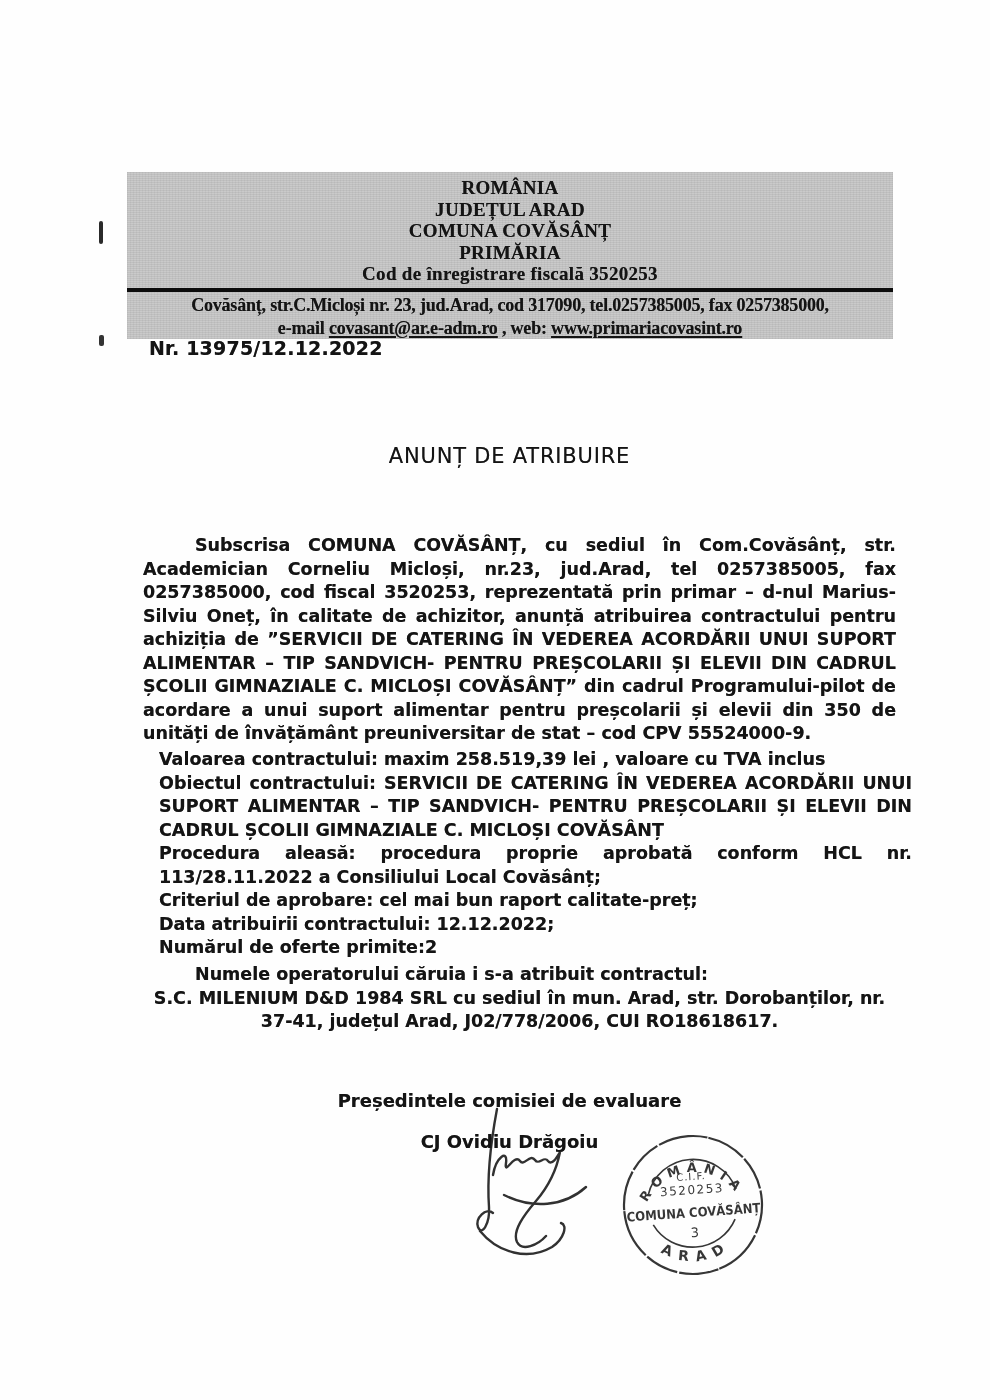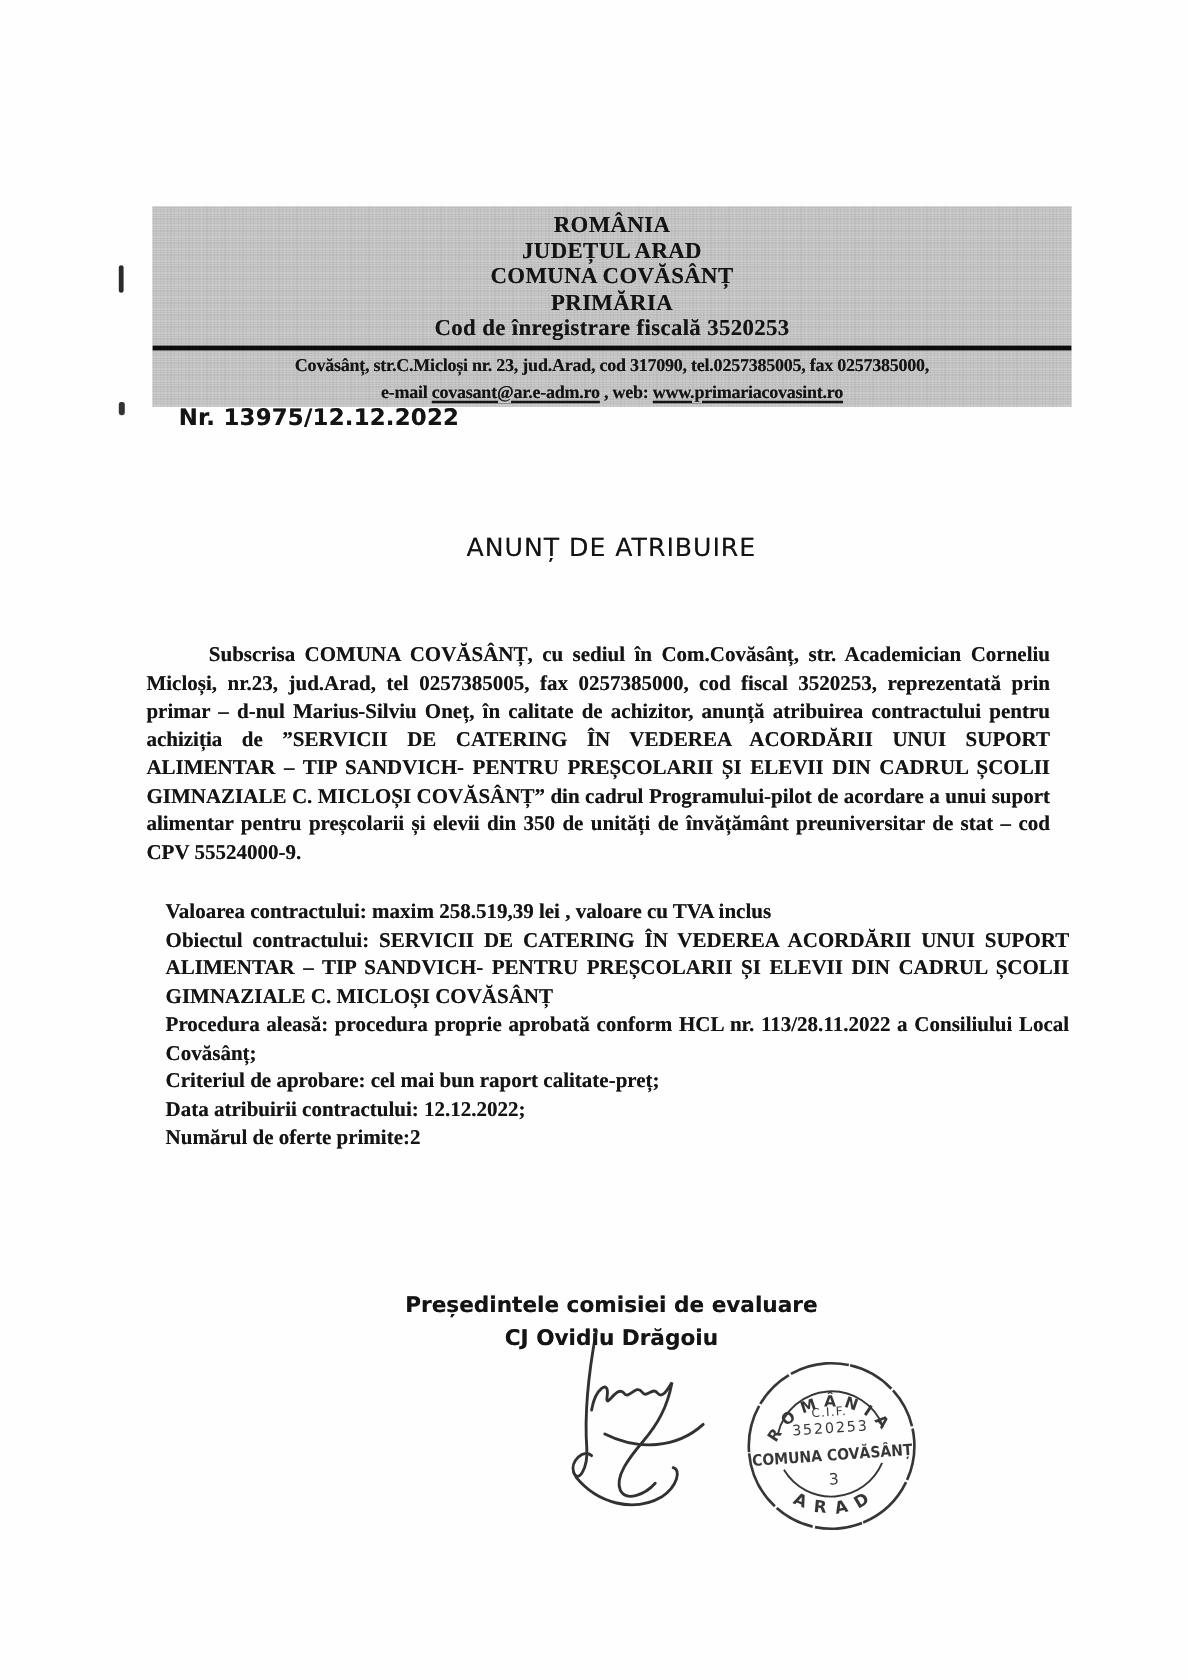--- a/index.html
+++ b/index.html
@@ -15,38 +15,38 @@
     background-color:#c8c8c8;
     background-image:
       repeating-linear-gradient(0deg, rgba(0,0,0,0.045) 0 1px, rgba(255,255,255,0.04) 1px 2px),
       repeating-linear-gradient(90deg, rgba(0,0,0,0.035) 0 1px, transparent 1px 3px);
     font-family:"Liberation Serif","DejaVu Serif",serif; font-weight:700;
     text-align:center; overflow:hidden;
   }
   .header-line { font-size:19px; line-height:21.5px; letter-spacing:0.3px; }
   .header-lines { padding-top:5px; }
   .header-rule { height:4px; background:#0c0c0c; margin-top:3px; }
-  .header-address { font-size:15px; line-height:23px; padding-top:2px; letter-spacing:-0.2px; }
+  .header-address { font-size:18px; line-height:23px; padding-top:2px; letter-spacing:-0.2px; }
   .u { text-decoration:underline; text-decoration-thickness:2px; text-underline-offset:2px; }
   .scan-ink { text-shadow:0 0 0.5px rgba(0,0,0,0.55); }
   
   .ref-number { position:absolute; left:133px; top:337px; font-size:19px; font-weight:700; letter-spacing:0.2px;margin-left:16px; }
   .doc-title { position:absolute; left:133px; top:444px; width:753px; text-align:center;
                font-size:21px; font-weight:400; letter-spacing:0.8px; }
   
-  .block { position:absolute; left:122px; width:753px; font-size:17.5px; font-weight:700; line-height:23.5px;font-family:Liberation Serif, serif; }
+  .block { position:absolute; left:143px; width:753px; font-size:17.5px; font-weight:700; line-height:23.5px; }
   .block p { margin:0; text-align:justify; }
   .block p.indent { text-indent:52px; }
   .block p.center { text-align:center; }
   .intro-block { top:534px; }
   .details-block { top:748px;margin-left:16px; }
   .operator-block { top:963px; }
   .sig-block { position:absolute; left:133px; top:1072px; width:753px; text-align:center;
                font-size:18px; font-weight:700; line-height:23.5px; }
-  .sig-block p { margin:4px; }
+  .sig-block p { margin:17px; }
   
   .signature-svg { position:absolute; left:440px; top:1095px; }
   .stamp-svg { position:absolute; left:608px; top:1120px; }
   .stamp-text { font-family:"DejaVu Sans",sans-serif; fill:#1b1b1b; }
   
   .artifact-a { position:absolute; left:99px; top:221px; width:4px; height:23px; background:#2a2a2a; border-radius:2px; }
   .artifact-b { position:absolute; left:99px; top:335px; width:5px; height:11px; background:#333; border-radius:2px; }
 </style>
 </head>
 <body>
@@ -78,20 +78,24 @@
 
   <div class="block details-block">
     <p class="scan-ink">Valoarea contractului: maxim 258.519,39 lei , valoare cu TVA inclus</p>
     <p class="scan-ink">Obiectul contractului: SERVICII DE CATERING ÎN VEDEREA ACORDĂRII UNUI SUPORT ALIMENTAR – TIP SANDVICH- PENTRU PREȘCOLARII ȘI ELEVII DIN CADRUL ȘCOLII GIMNAZIALE C. MICLOȘI COVĂSÂNȚ</p>
     <p class="scan-ink">Procedura aleasă: procedura proprie aprobată conform HCL nr. 113/28.11.2022 a Consiliului Local Covăsânț;</p>
     <p class="scan-ink">Criteriul de aprobare: cel mai bun raport calitate-preț;</p>
     <p class="scan-ink">Data atribuirii contractului: 12.12.2022;</p>
     <p class="scan-ink">Numărul de oferte primite:2</p>
   </div>
 
+  <div class="block operator-block">
+    <p class="indent scan-ink">Numele operatorului căruia i s-a atribuit contractul:</p>
+    <p class="center scan-ink">S.C. MILENIUM D&amp;D 1984 SRL cu sediul în mun. Arad, str. Dorobanților, nr. 37-41, județul Arad, J02/778/2006, CUI RO18618617.</p>
+  </div>
 
   <div class="sig-block">
     <p class="scan-ink">Președintele comisiei de evaluare</p>
     <p class="scan-ink">CJ Ovidiu Drăgoiu</p>
   </div>
 
   <svg class="signature-svg" width="200" height="170" viewBox="0 0 200 170">
     <g fill="none" stroke="#1b1b1b" stroke-width="2.4" stroke-linecap="round" opacity="0.9">
       <path d="M57,14 C51,46 47,84 49,112 C50,128 42,142 38,132 C35,123 46,112 53,118"></path>
       <path d="M53,80 C56,62 68,54 66,68 C64,82 74,58 80,66 C84,72 90,58 95,65 C99,71 104,60 108,66 C112,71 117,62 120,57 C116,78 108,92 96,106 C84,120 72,136 77,147 C82,157 98,150 106,141"></path>

